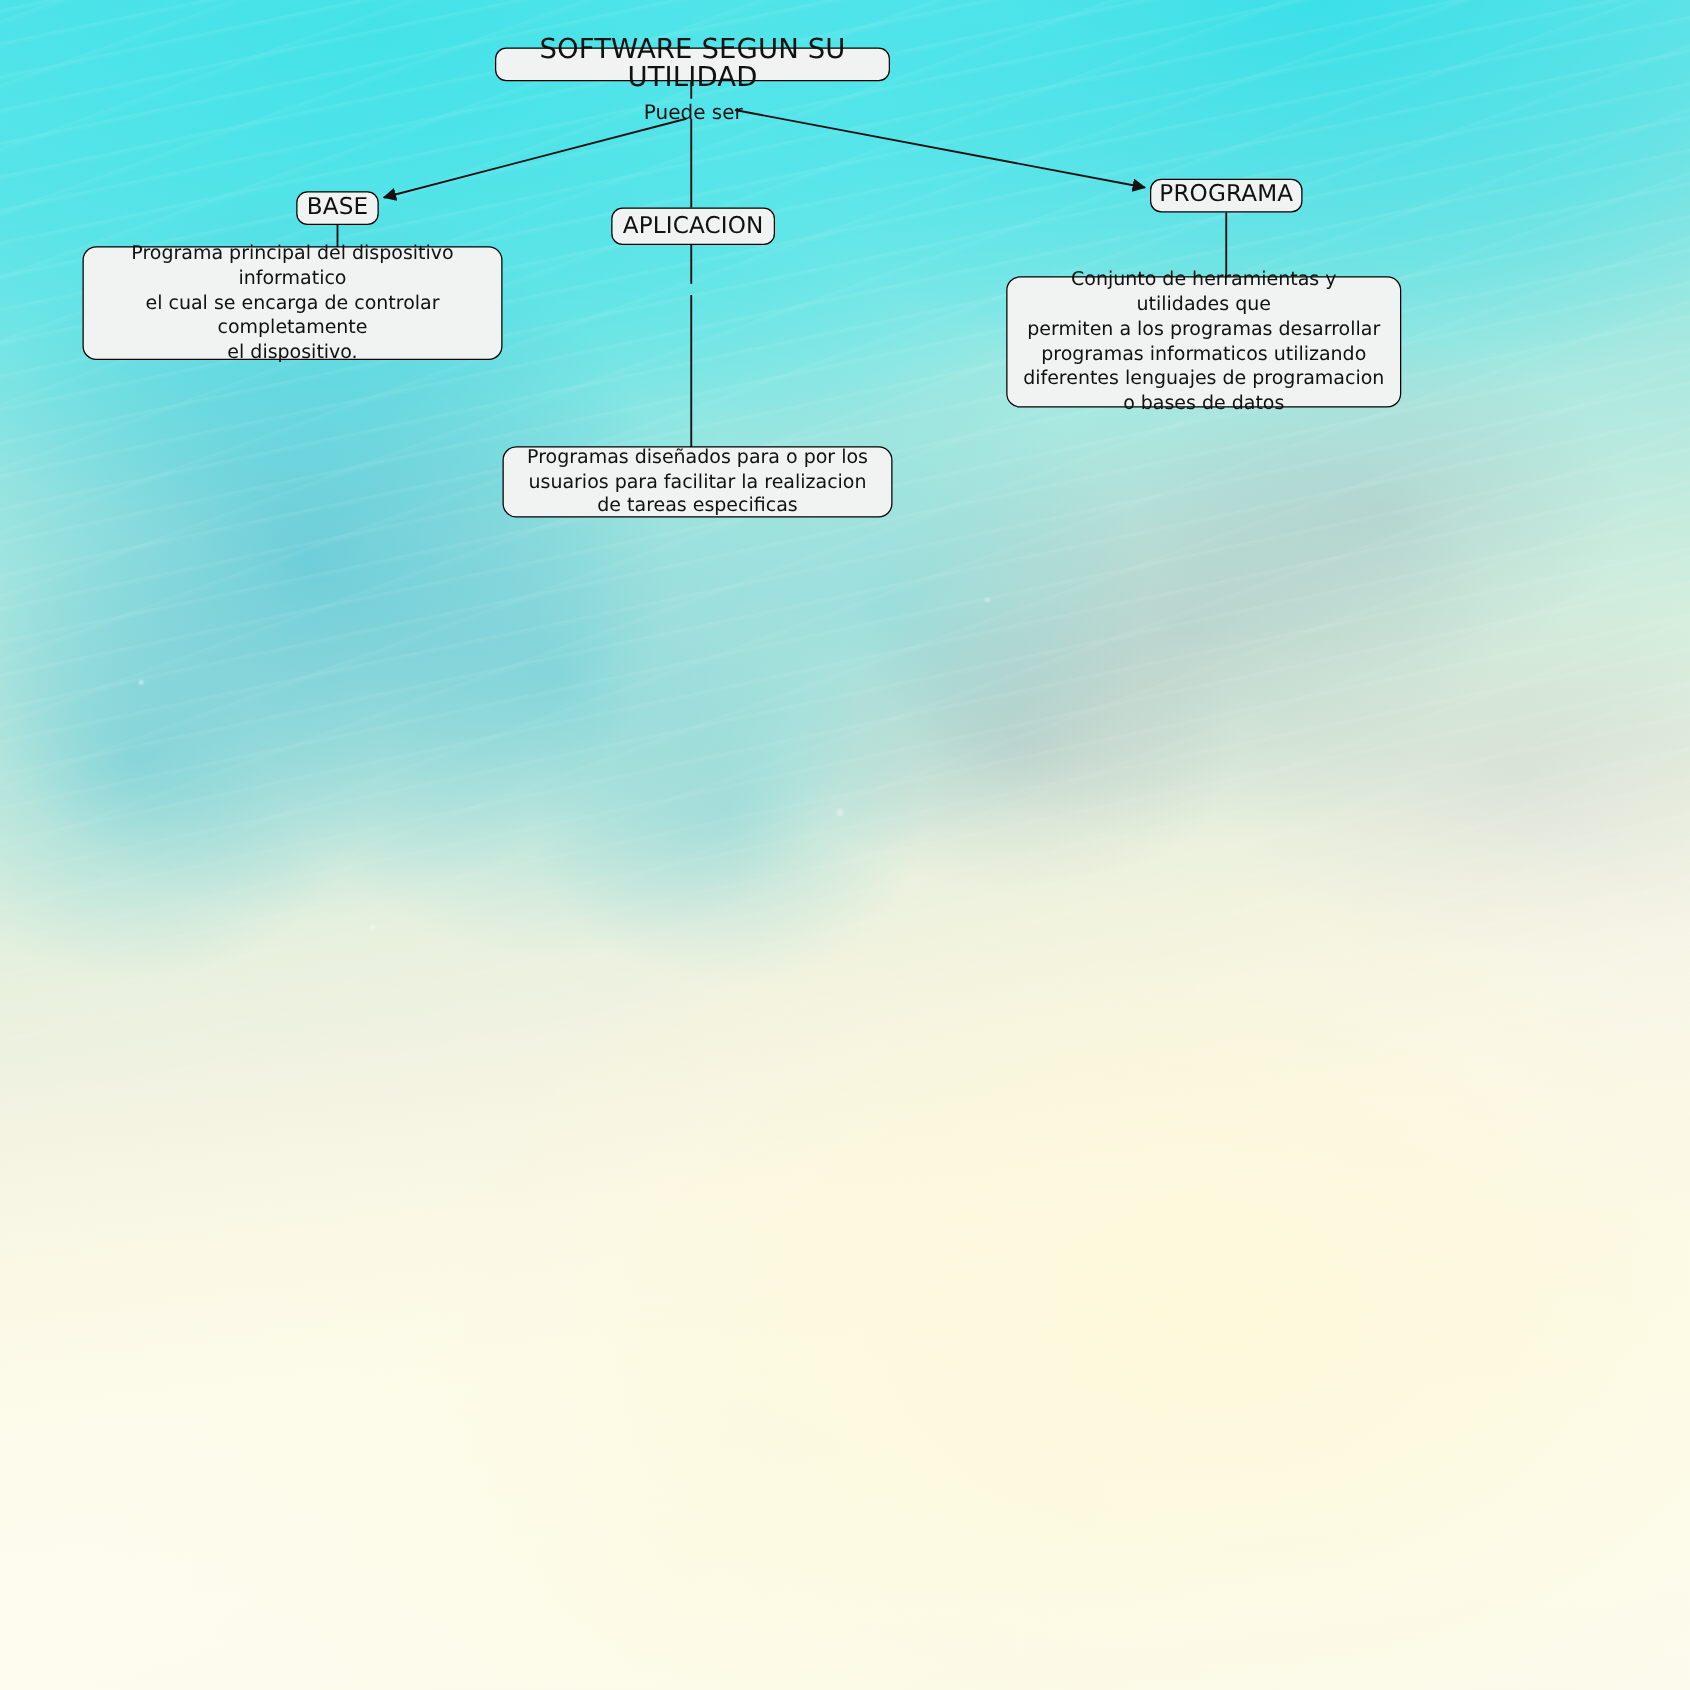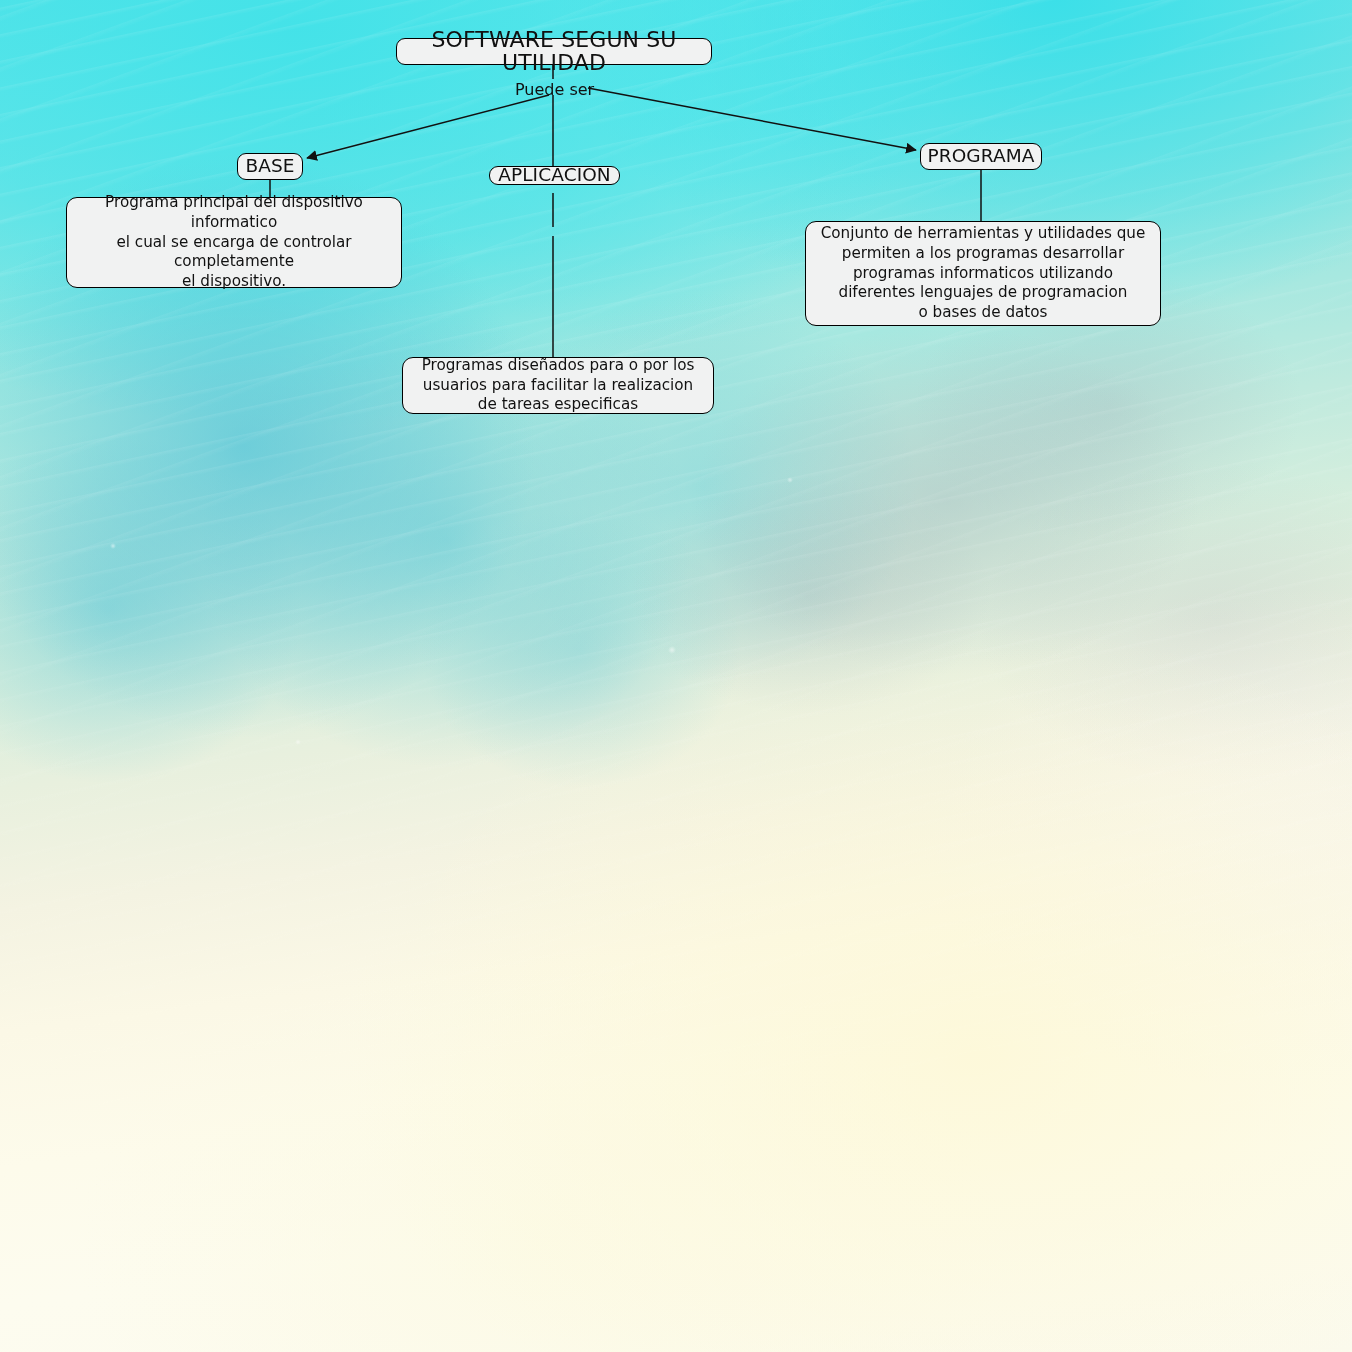--- a/index.html
+++ b/index.html
@@ -147,26 +147,26 @@
     position: absolute;
     z-index: 2;
     font-size: 16px;
     color: #111;
     white-space: nowrap;
   }
 
   
   #node-root      { left: 396px; top: 38px;  width: 316px; height: 27px; }
   #node-base      { left: 237px; top: 153px; width: 66px;  height: 27px; }
-  #node-aplicacion{ left: 489px; top: 166px; width: 131px; height: 19px; }
+  #node-aplicacion{ left: 489px; top: 166px; width: 131px; height: 30px; }
   #node-programa  { left: 920px; top: 143px; width: 122px; height: 27px; text-align: right; }
 
   #desc-base      { left: 66px;  top: 197px; width: 336px; height: 91px; }
   #desc-aplicacion{ left: 402px; top: 357px; width: 312px; height: 57px; }
-  #desc-programa  { left: 805px; top: 221px; width: 356px; height: 105px; }
+  #desc-programa  { left: 805px; top: 221px; width: 316px; height: 105px; }
 
   #label-puede-ser{ left: 515px; top: 80px; }
 </style>
 </head>
 <body>
 
 <div id="bg-wrap">
   <div class="bg-layer" id="bg-base"></div>
   <div class="bg-layer" id="bg-cyanpatch"></div>
   <div class="bg-layer" id="bg-teal"></div>

